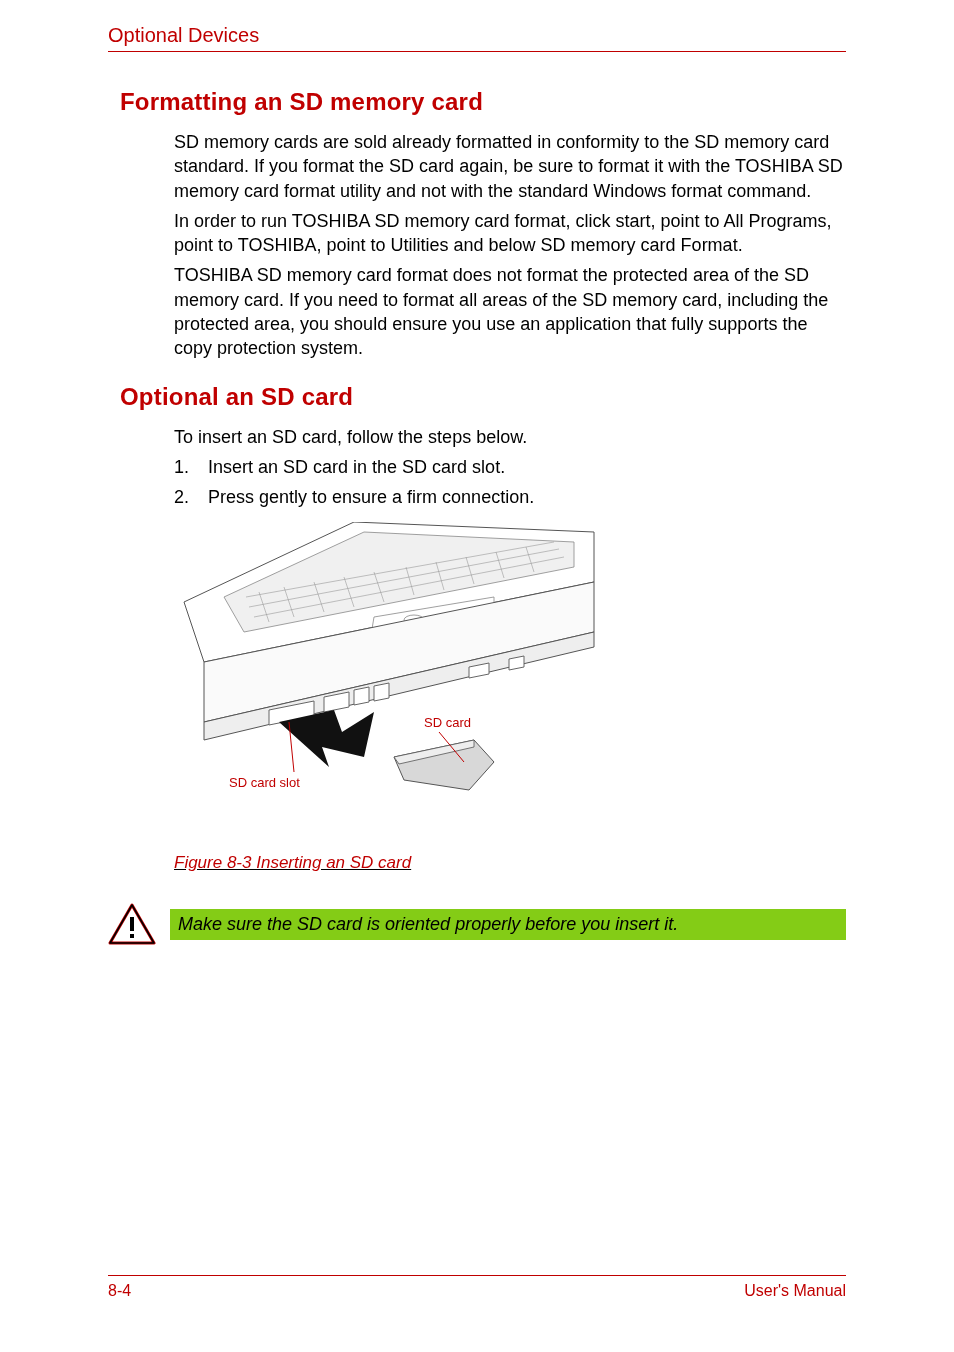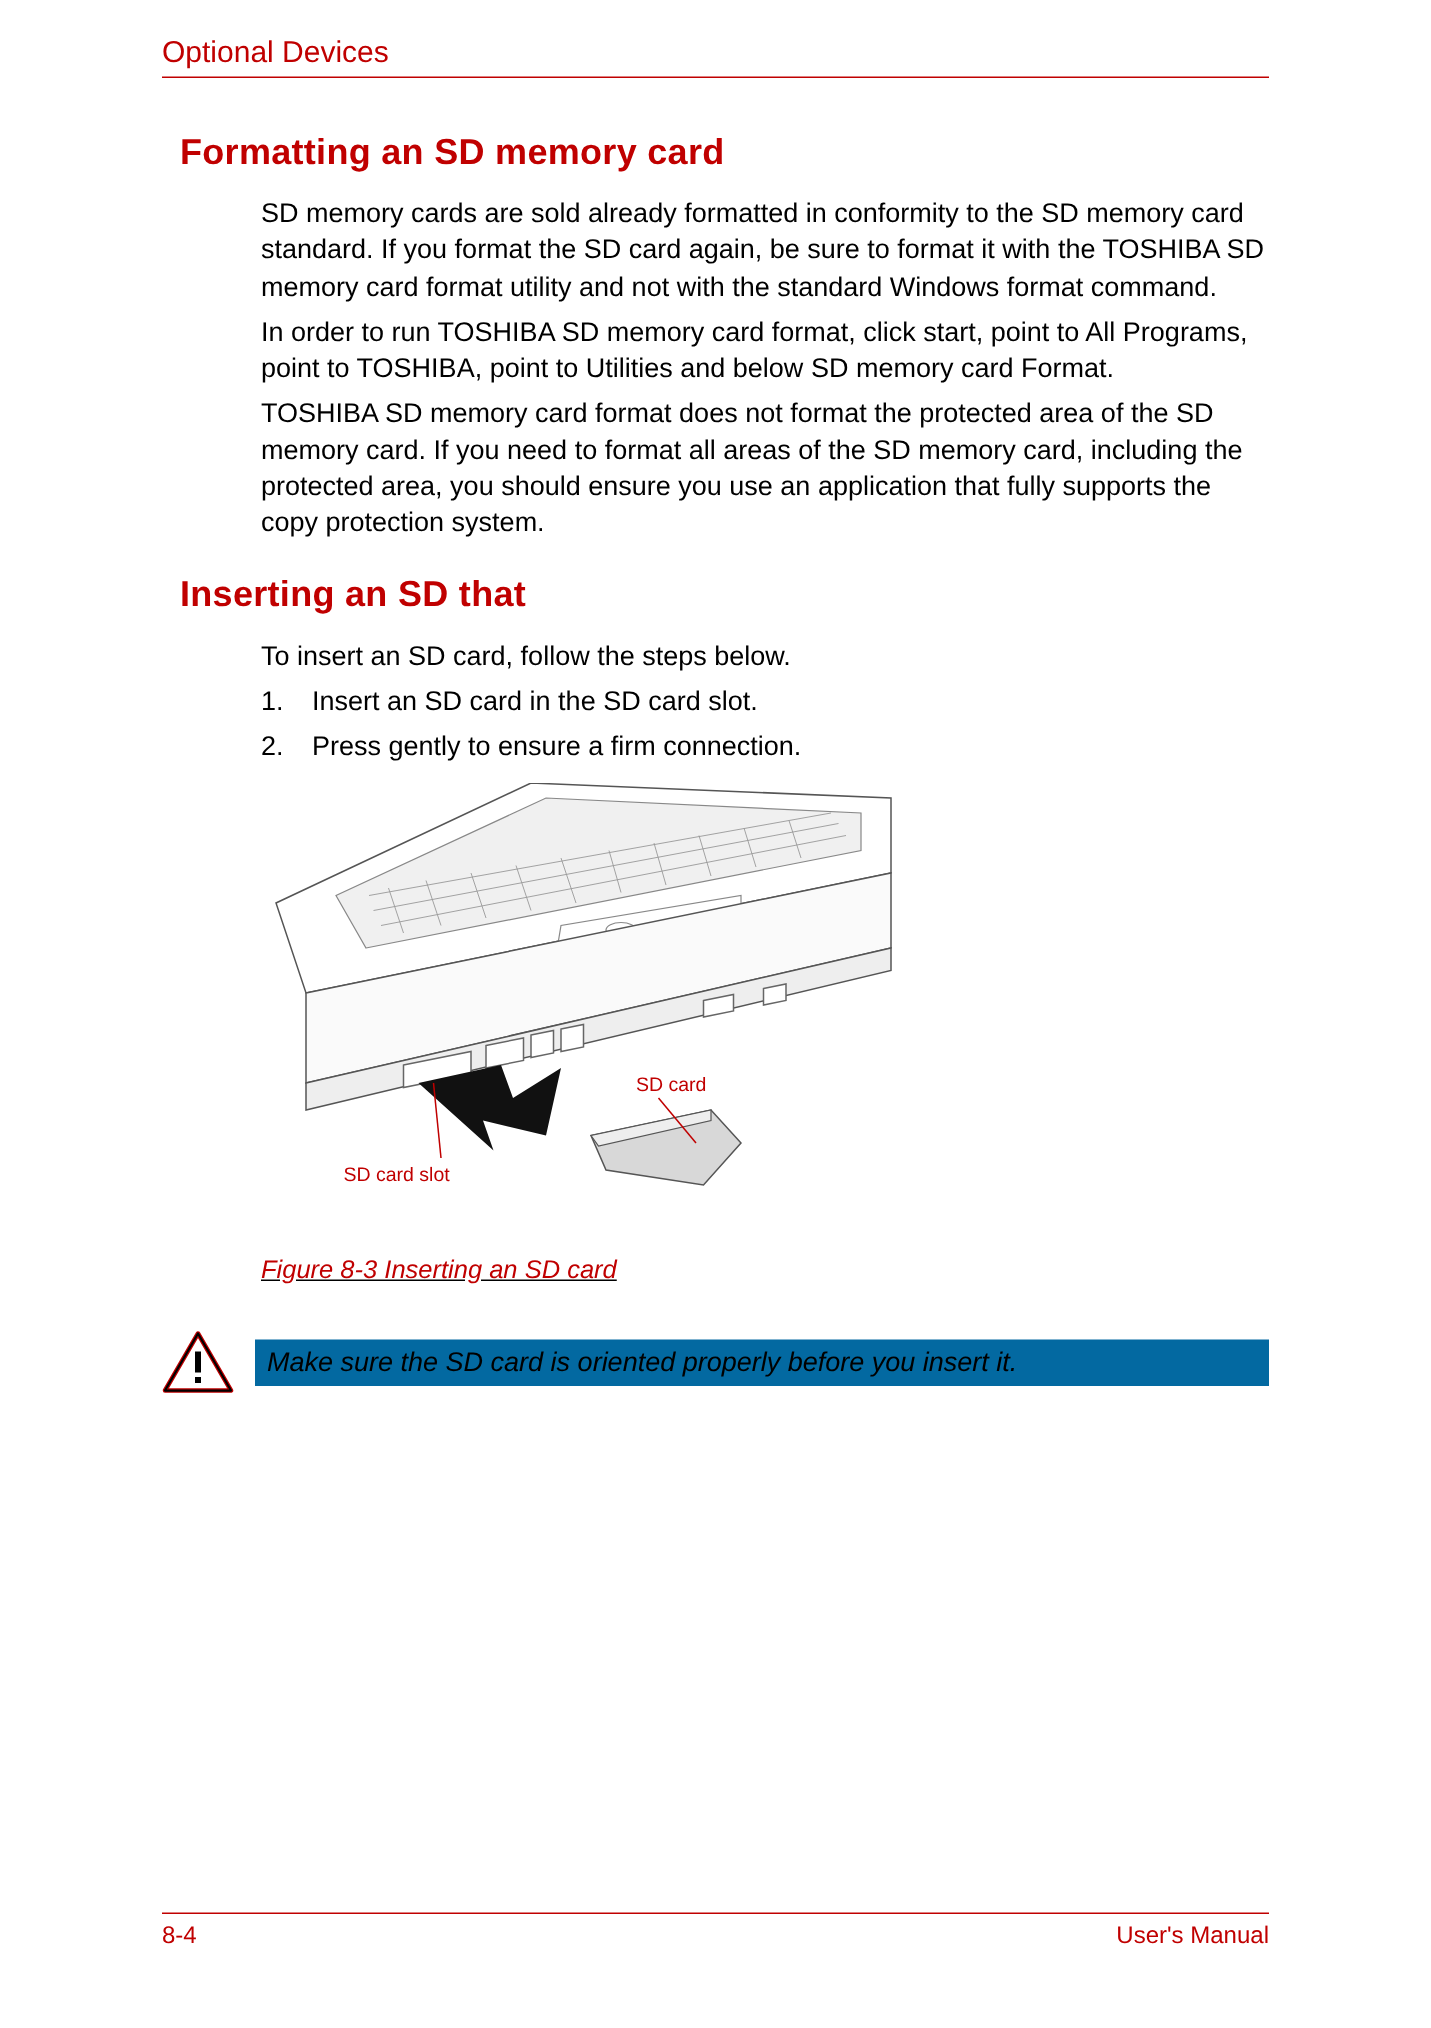--- a/index.html
+++ b/index.html
@@ -59,37 +59,37 @@
     margin-top: 12px;
     text-decoration: underline;
   }
   .figure-svg {
     display: inline-block;
   }
   .figure-caption {
     color: #c00000;
     font-style: italic;
     font-size: 17px;
-    margin-top: 8px;
+    margin-top: 24px;
   }
   .caution-row {
     display: flex;
     align-items: center;
     margin-left: 0;
     margin-top: 28px;
   }
   .caution-icon {
     width: 48px;
     height: 44px;
     flex: 0 0 48px;
     margin-right: 14px;
   }
   .caution-text {
     flex: 1;
-    background: #0369a1;
+    background: #84cc16;
     font-style: italic;
     font-size: 18px;
     padding: 5px 8px;
   }
   .footer {
     position: absolute;
     bottom: 52px;
     left: 108px;
     right: 108px;
     margin-top: 35px;
@@ -120,21 +120,21 @@
 
   <h2 class="h2">Formatting an SD memory card</h2>
   <div class="body-block">
     <p class="para">SD memory cards are sold already formatted in conformity to the SD memory card standard. If you format the SD card again, be sure to format it with the TOSHIBA SD memory card format utility and not with the standard Windows format command.</p>
     <p class="para">
       <span>In order to run TOSHIBA SD memory card format, click </span><span class="bold">start</span><span>, point to </span><span class="bold">All Programs</span><span>, point to </span><span class="bold">TOSHIBA</span><span>, point to </span><span class="bold">Utilities</span><span> and below </span><span class="bold">SD memory card Format</span><span>.</span>
     </p>
     <p class="para">TOSHIBA SD memory card format does not format the protected area of the SD memory card. If you need to format all areas of the SD memory card, including the protected area, you should ensure you use an application that fully supports the copy protection system.</p>
   </div>
 
-  <h2 class="h2" style="margin-top:22px;">Inserting an SD that</h2>
+  <h2 class="h2" style="margin-top:22px;">Optional an SD card</h2>
   <div class="body-block">
     <p class="para">To insert an SD card, follow the steps below.</p>
     <ol class="list">
       <li>
         <span class="list-num">1.</span>
         <span>Insert an SD card in the SD card slot.</span>
       </li>
       <li>
         <span class="list-num">2.</span>
         <span>Press gently to ensure a firm connection.</span>

